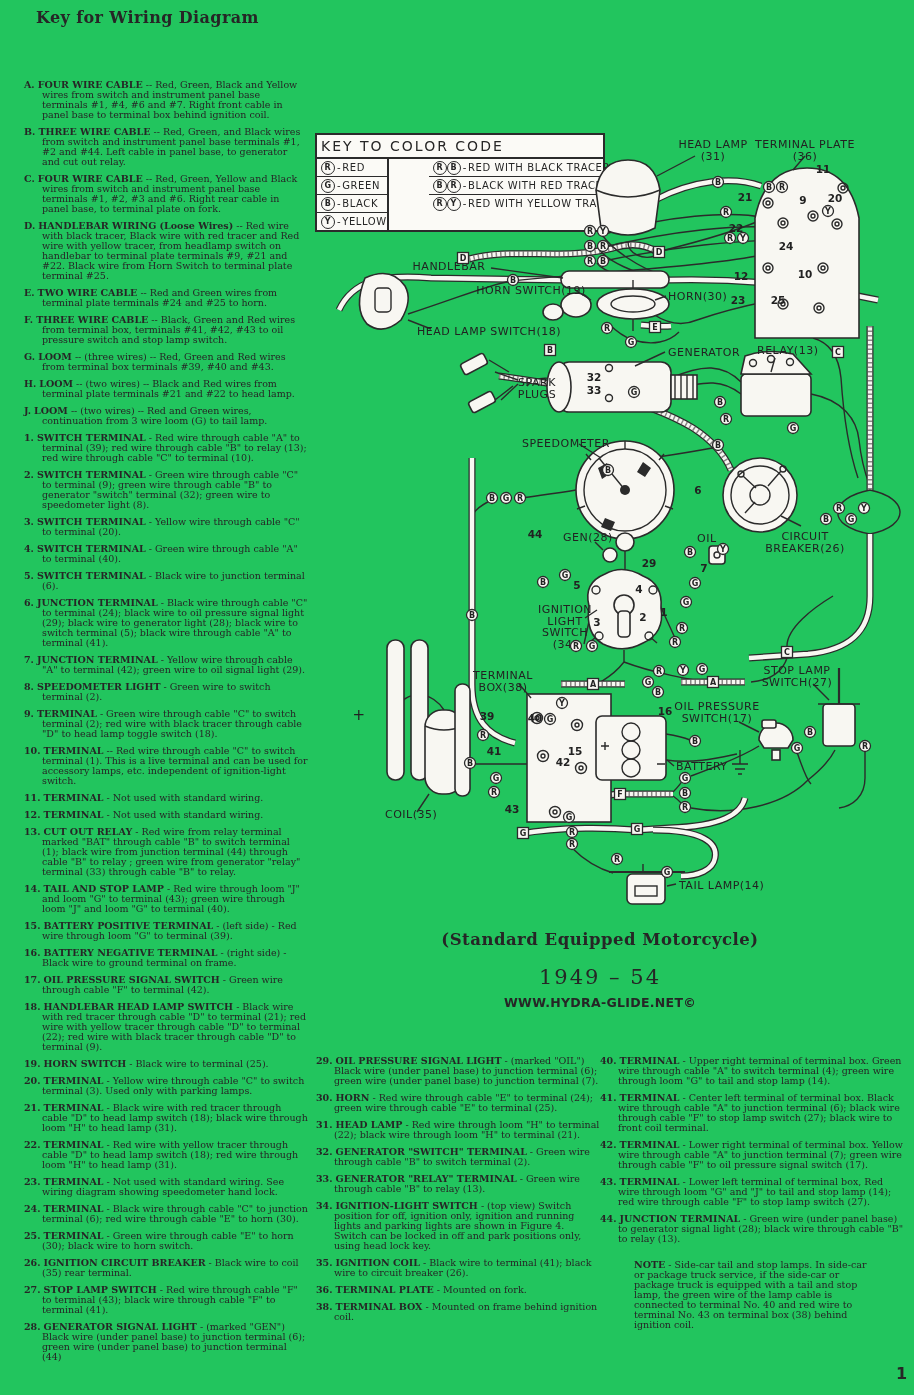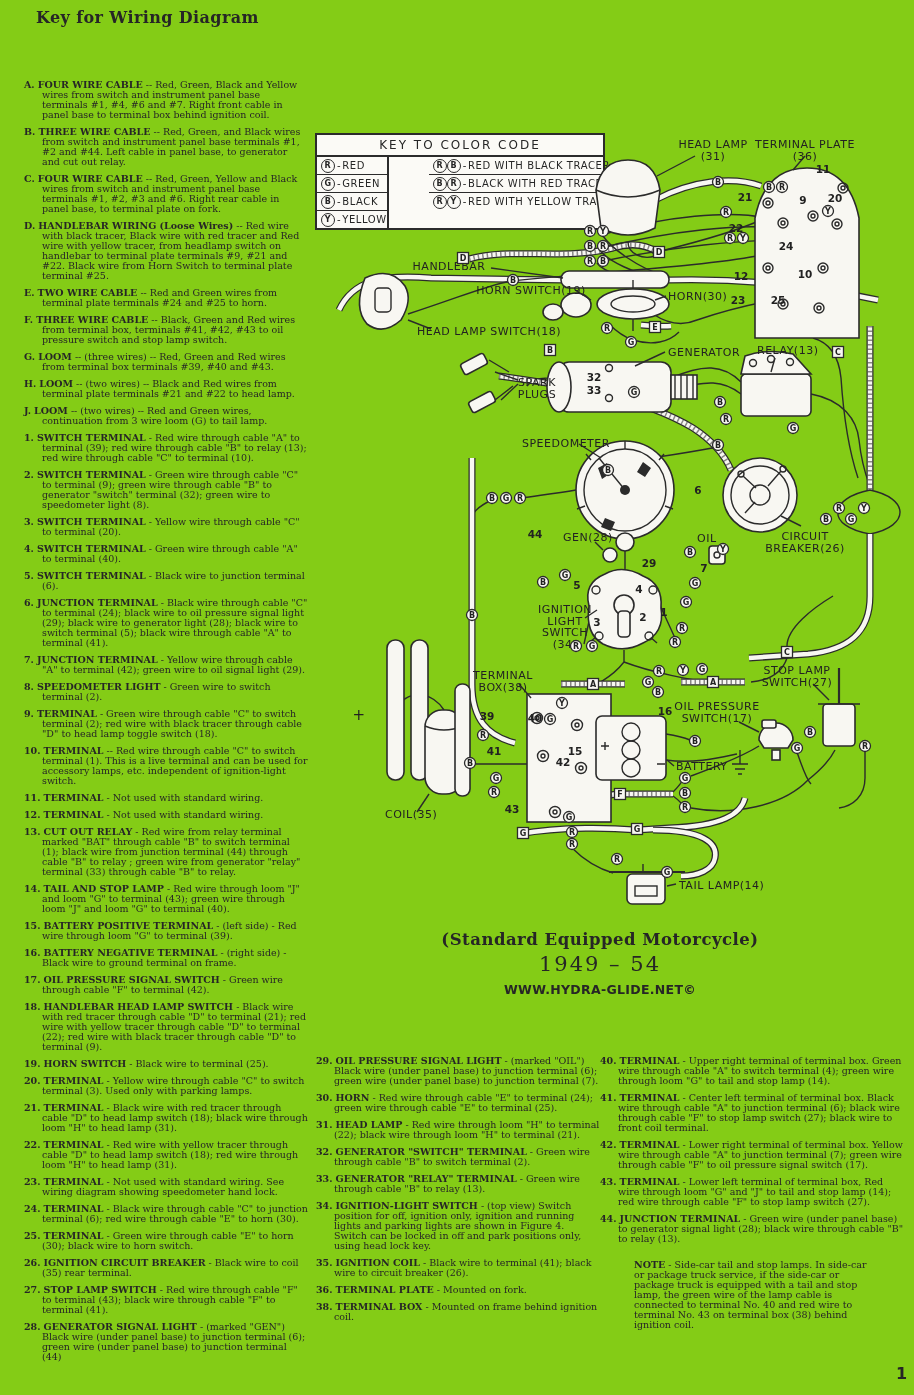--- a/index.html
+++ b/index.html
@@ -1,48 +1,48 @@
 <!DOCTYPE html>
 <html><head>
 <meta charset="utf-8">
 <style>
   html,body{margin:0;padding:0;background:#d8d6d0;}
-  .page{position:relative;width:914px;height:1395px;margin:0 auto;background:#84cc16;
+  .page{position:relative;width:914px;height:1395px;margin:0 auto;background:#22c55e;
         font-family:"DejaVu Serif",serif;color:#262626;overflow:hidden;}
   .title{position:absolute;left:36px;top:8px;font-size:16px;font-weight:bold;letter-spacing:.4px;}
   
   .keycol{position:absolute;left:24px;top:80px;width:284px;}
   .bcol-mid{position:absolute;left:316px;top:1056px;width:284px;}
   .bcol-right{position:absolute;left:600px;top:1056px;width:306px;}
   .item{font-size:9.5px;line-height:10px;margin:0 0 7px 0;padding-left:18px;text-indent:-18px;}
   .item .no{font-weight:bold;}
   .item .term{font-weight:bold;}
   .noteblock{font-size:9.5px;line-height:10px;margin:16px 0 0 34px;width:244px;}
   .noteblock .term{font-weight:bold;}
   .pagenum{position:absolute;left:896px;top:1364px;font-size:16px;font-weight:bold;
            font-family:"DejaVu Sans",sans-serif;}
   
   .cc{position:absolute;left:315px;top:133px;width:286px;background:#fbfaf6;
       border:2.5px solid #2b2b2b;font-family:"DejaVu Sans",sans-serif;}
-  .cc-head{border-bottom:2px solid #2b2b2b;text-align:center;font-size:12px;
-           letter-spacing:2px;padding:3px 12px;font-weight:500;}
+  .cc-head{border-bottom:2px solid #2b2b2b;text-align:left;font-size:14px;
+           letter-spacing:2px;padding:3px 4px;font-weight:500;}
   .cc-body{display:flex;}
   .cc-left{width:94px;border-right:2px solid #2b2b2b;}
   .cc-right{flex:1;padding-left:40px;}
   .cc-row{border-bottom:1.6px solid #2b2b2b;height:17px;display:flex;align-items:center;
           padding-left:4px;font-size:10px;letter-spacing:.6px;white-space:nowrap;}
   .cc-col .cc-row:last-child{border-bottom:none;}
   .cc-left .cc-row:last-child{border-bottom:none;}
   .cc-circle{display:inline-block;width:12px;height:12px;border:1.2px solid #2b2b2b;border-radius:50%;
              font-size:8px;font-weight:bold;text-align:center;line-height:12px;margin-right:0px;background:#fbfaf6;}
   .cc-dash{margin:0 1px 0 2px;}
   
   .caption{position:absolute;left:425px;top:930px;width:350px;text-align:center;}
   .cap1{font-size:16.5px;font-weight:bold;letter-spacing:.5px;}
-  .cap2{font-size:21px;letter-spacing:2px;margin-top:3px;}
+  .cap2{font-size:21px;letter-spacing:2px;margin-top:16px;}
   .cap3{font-family:"DejaVu Sans",sans-serif;font-size:12.5px;font-weight:bold;margin-top:6px;letter-spacing:.3px;}
   
   #wiring-svg{position:absolute;left:313px;top:128px;}
   .w{fill:none;stroke:#2b2b2b;stroke-width:1.4;}
   .w2{fill:none;stroke:#2b2b2b;stroke-width:2.2;}
   .shape{fill:#f8f7f2;stroke:#2b2b2b;stroke-width:1.6;}
   .dark{fill:#2b2b2b;stroke:none;}
   .cab{stroke:#2b2b2b;stroke-width:7;fill:none;}
   .cabin{stroke:#f8f7f2;stroke-width:4.5;fill:none;}
   .cabdash{stroke:#2b2b2b;stroke-width:4.5;stroke-dasharray:1.5 3;fill:none;opacity:.55;}

